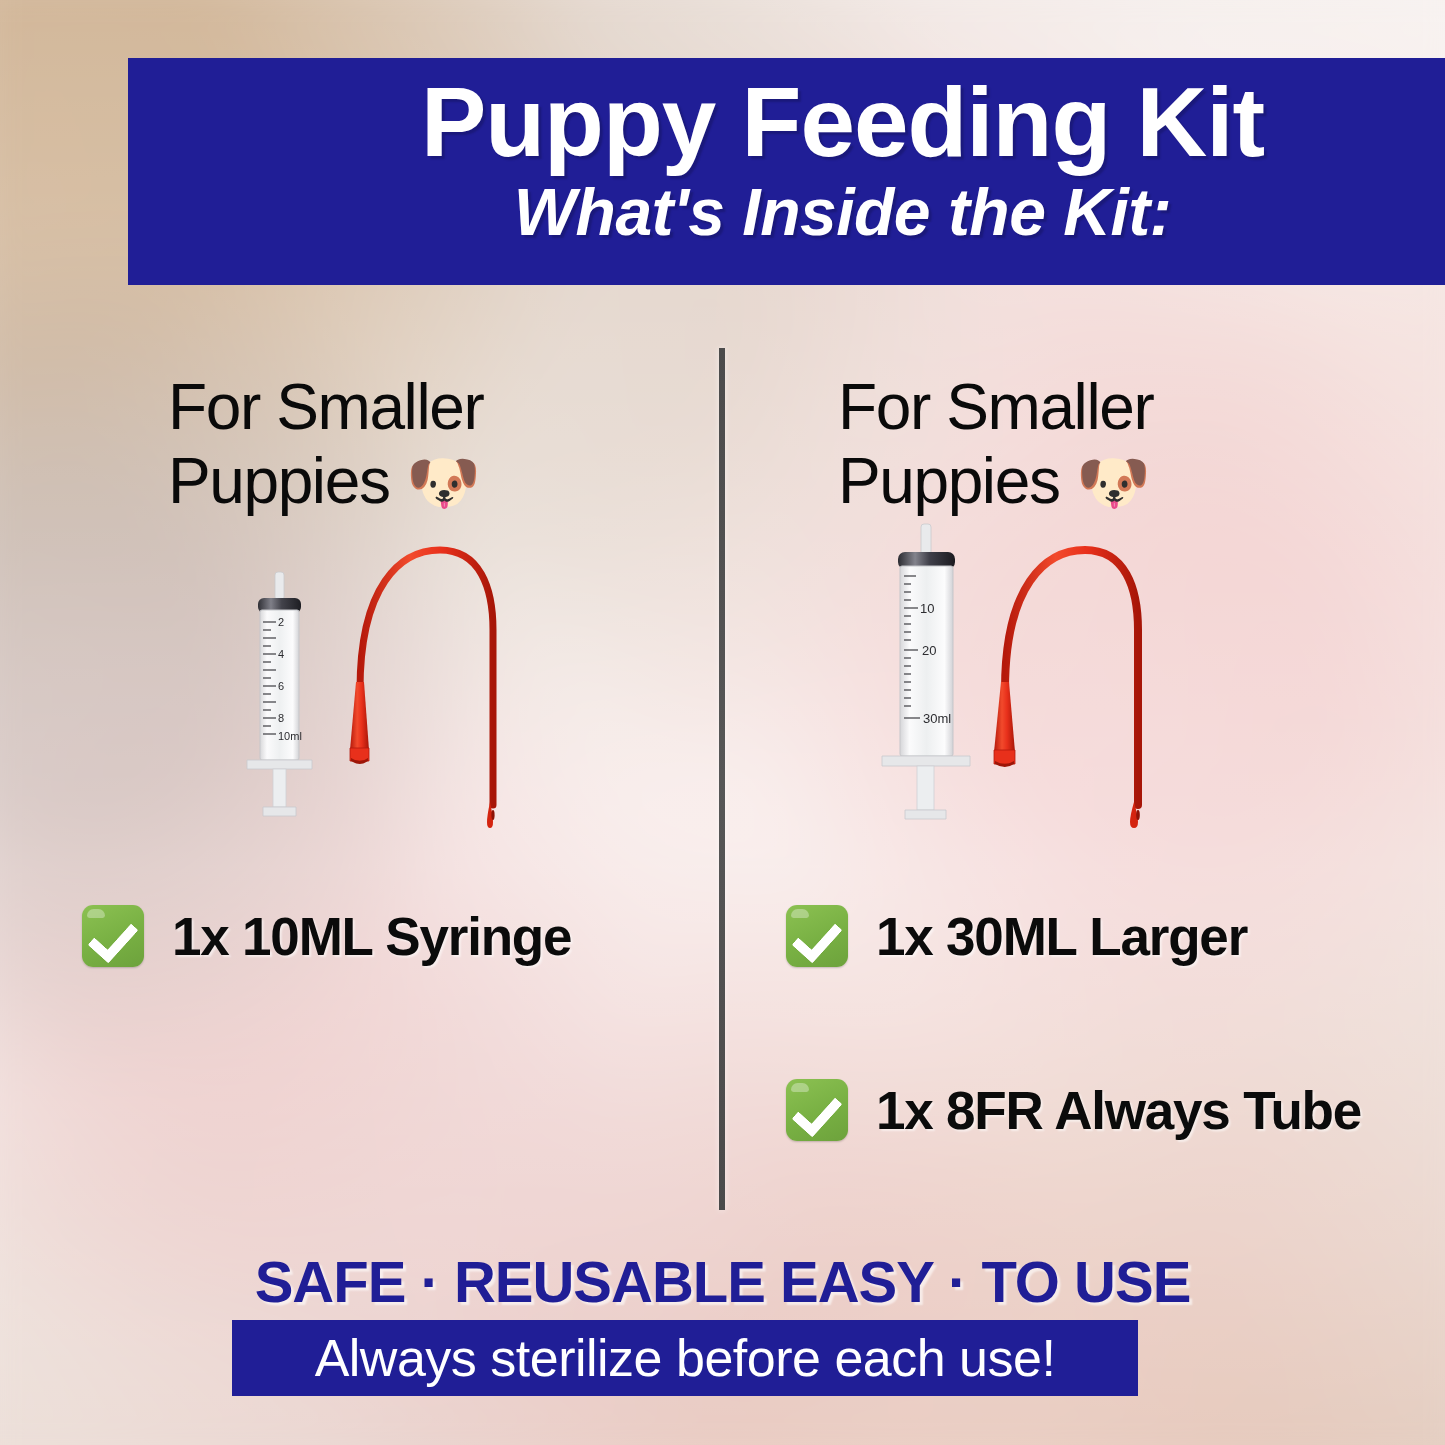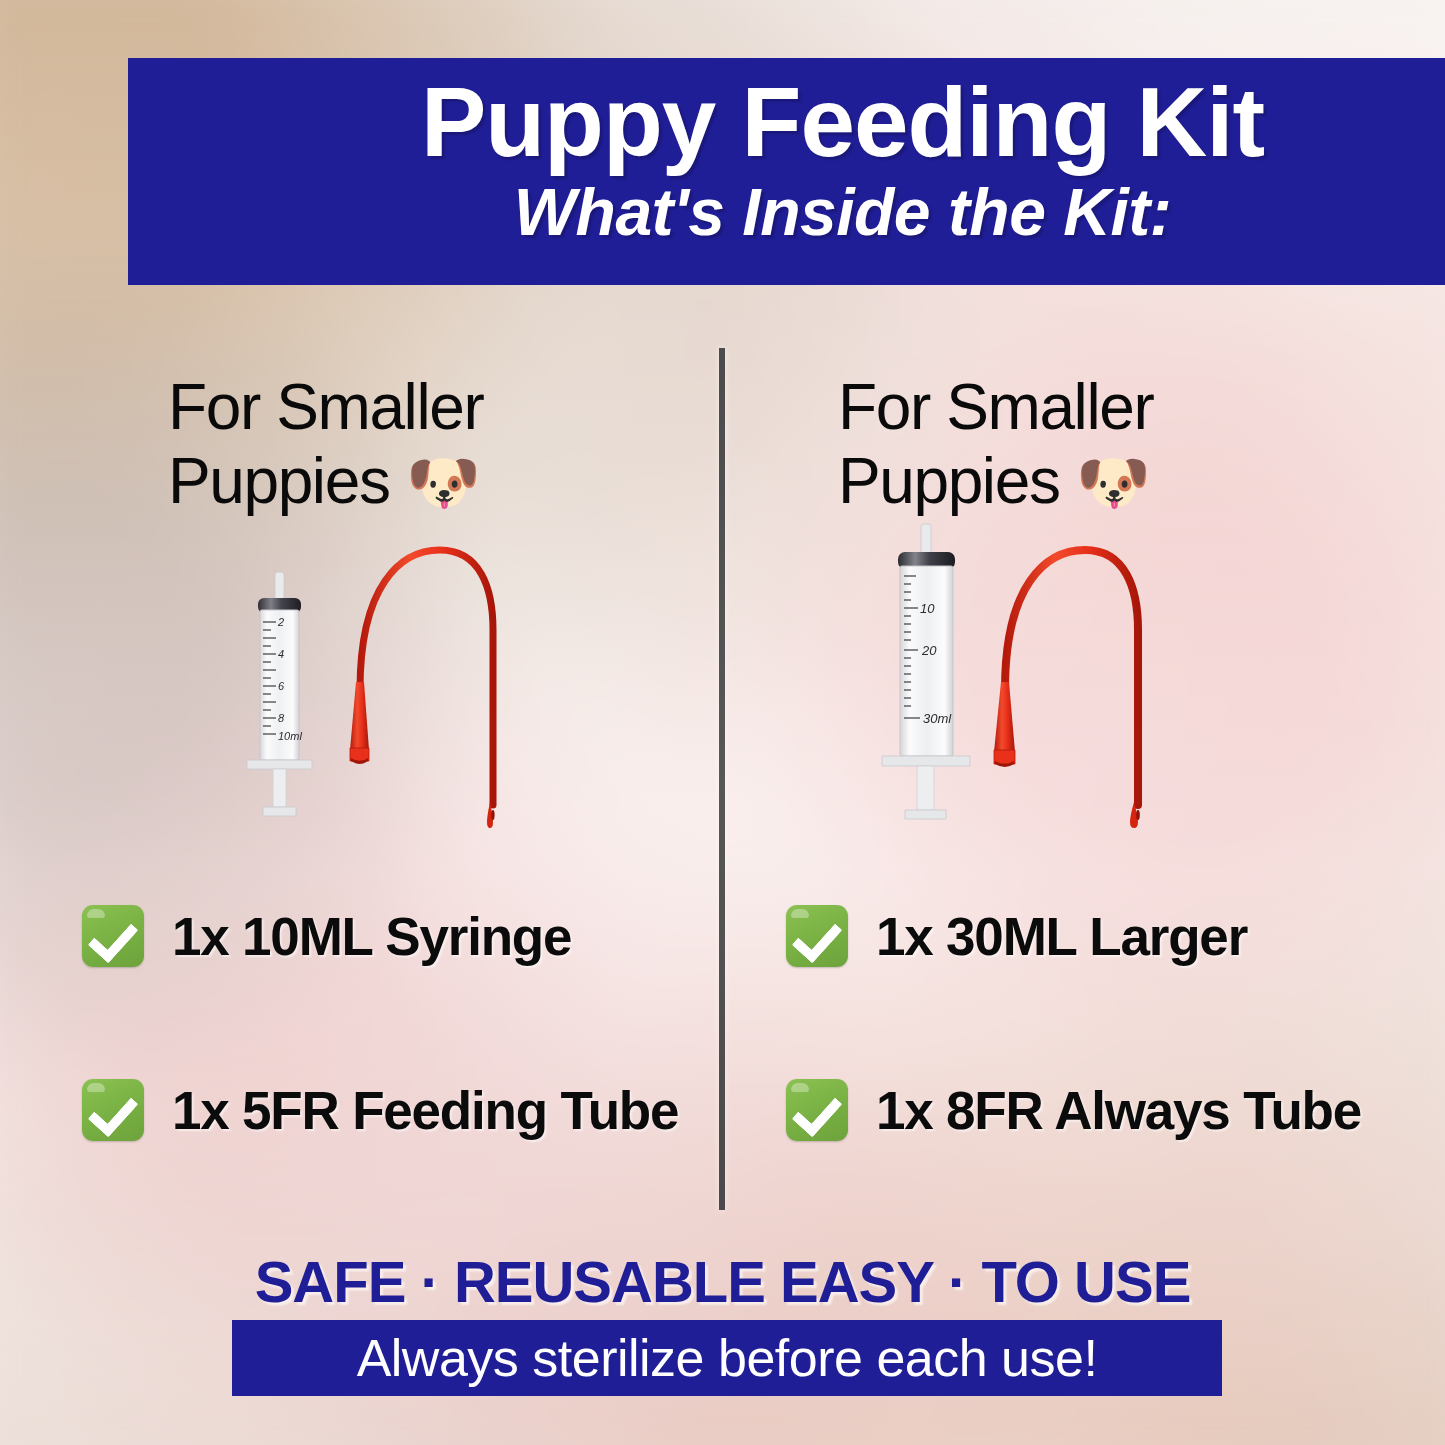--- a/index.html
+++ b/index.html
@@ -129,21 +129,21 @@
     letter-spacing: 0;
   }
 
   
   .product-stage {
     position: relative;
     height: 300px;
     margin-top: 18px;
   }
 
-  .syringe { position: absolute; font-style: italic; }
+  .syringe { position: absolute; }
   .syringe svg { display: block; }
 
   .tube { position: absolute; }
   .tube svg { display: block; }
 
   .syr-small { left: 185px; top: 12px; }
   .tube-small { left: 270px; top: -28px; }
   .syr-large { left: 120px; top: -36px; }
   .tube-large { left: 215px; top: -28px; }
 
@@ -213,21 +213,21 @@
     font-weight: 800;
     color: #201e96;
     letter-spacing: -1px;
     white-space: nowrap;
     text-shadow: 3px 3px 2px rgba(255,255,255,0.6);
   }
   .footer-note-box {
     position: absolute;
     left: 232px;
     top: 1320px;
-    width: 990px;
+    width: 906px;
     height: 76px;
     background: #201e96;
     display: flex;
     align-items: center;
     justify-content: center;
     text-align: right;
   }
   .footer-note {
     color: #ffffff;
     font-size: 52px;
@@ -340,24 +340,20 @@
           <path d="M20 218 L39 218 L39 231 L20 231 Z" fill="#e8301b" stroke="#b41b0c" stroke-width="0.8"></path>
           <path d="M21 228 q9 6 17 0 v3 q-8 6 -17 0 Z" fill="#9d1608"></path>
         </svg>
       </div>
     </div>
 
     <div class="bullets">
       <div class="bullet-row">
         <span class="check-box"></span>
         <span class="bullet-label">1x 10ML Syringe</span>
-      </div>
-      <div class="bullet-row">
-        <span class="check-box"></span>
-        <span class="bullet-label">1x 5FR Feeding Tube</span>
       </div>
     </div>
   </div>
 
   <div class="column right">
 
     <div class="col-heading">
       <span>For Smaller</span><br>
       <span>Puppies</span>
       <span class="emoji">🐶</span>

